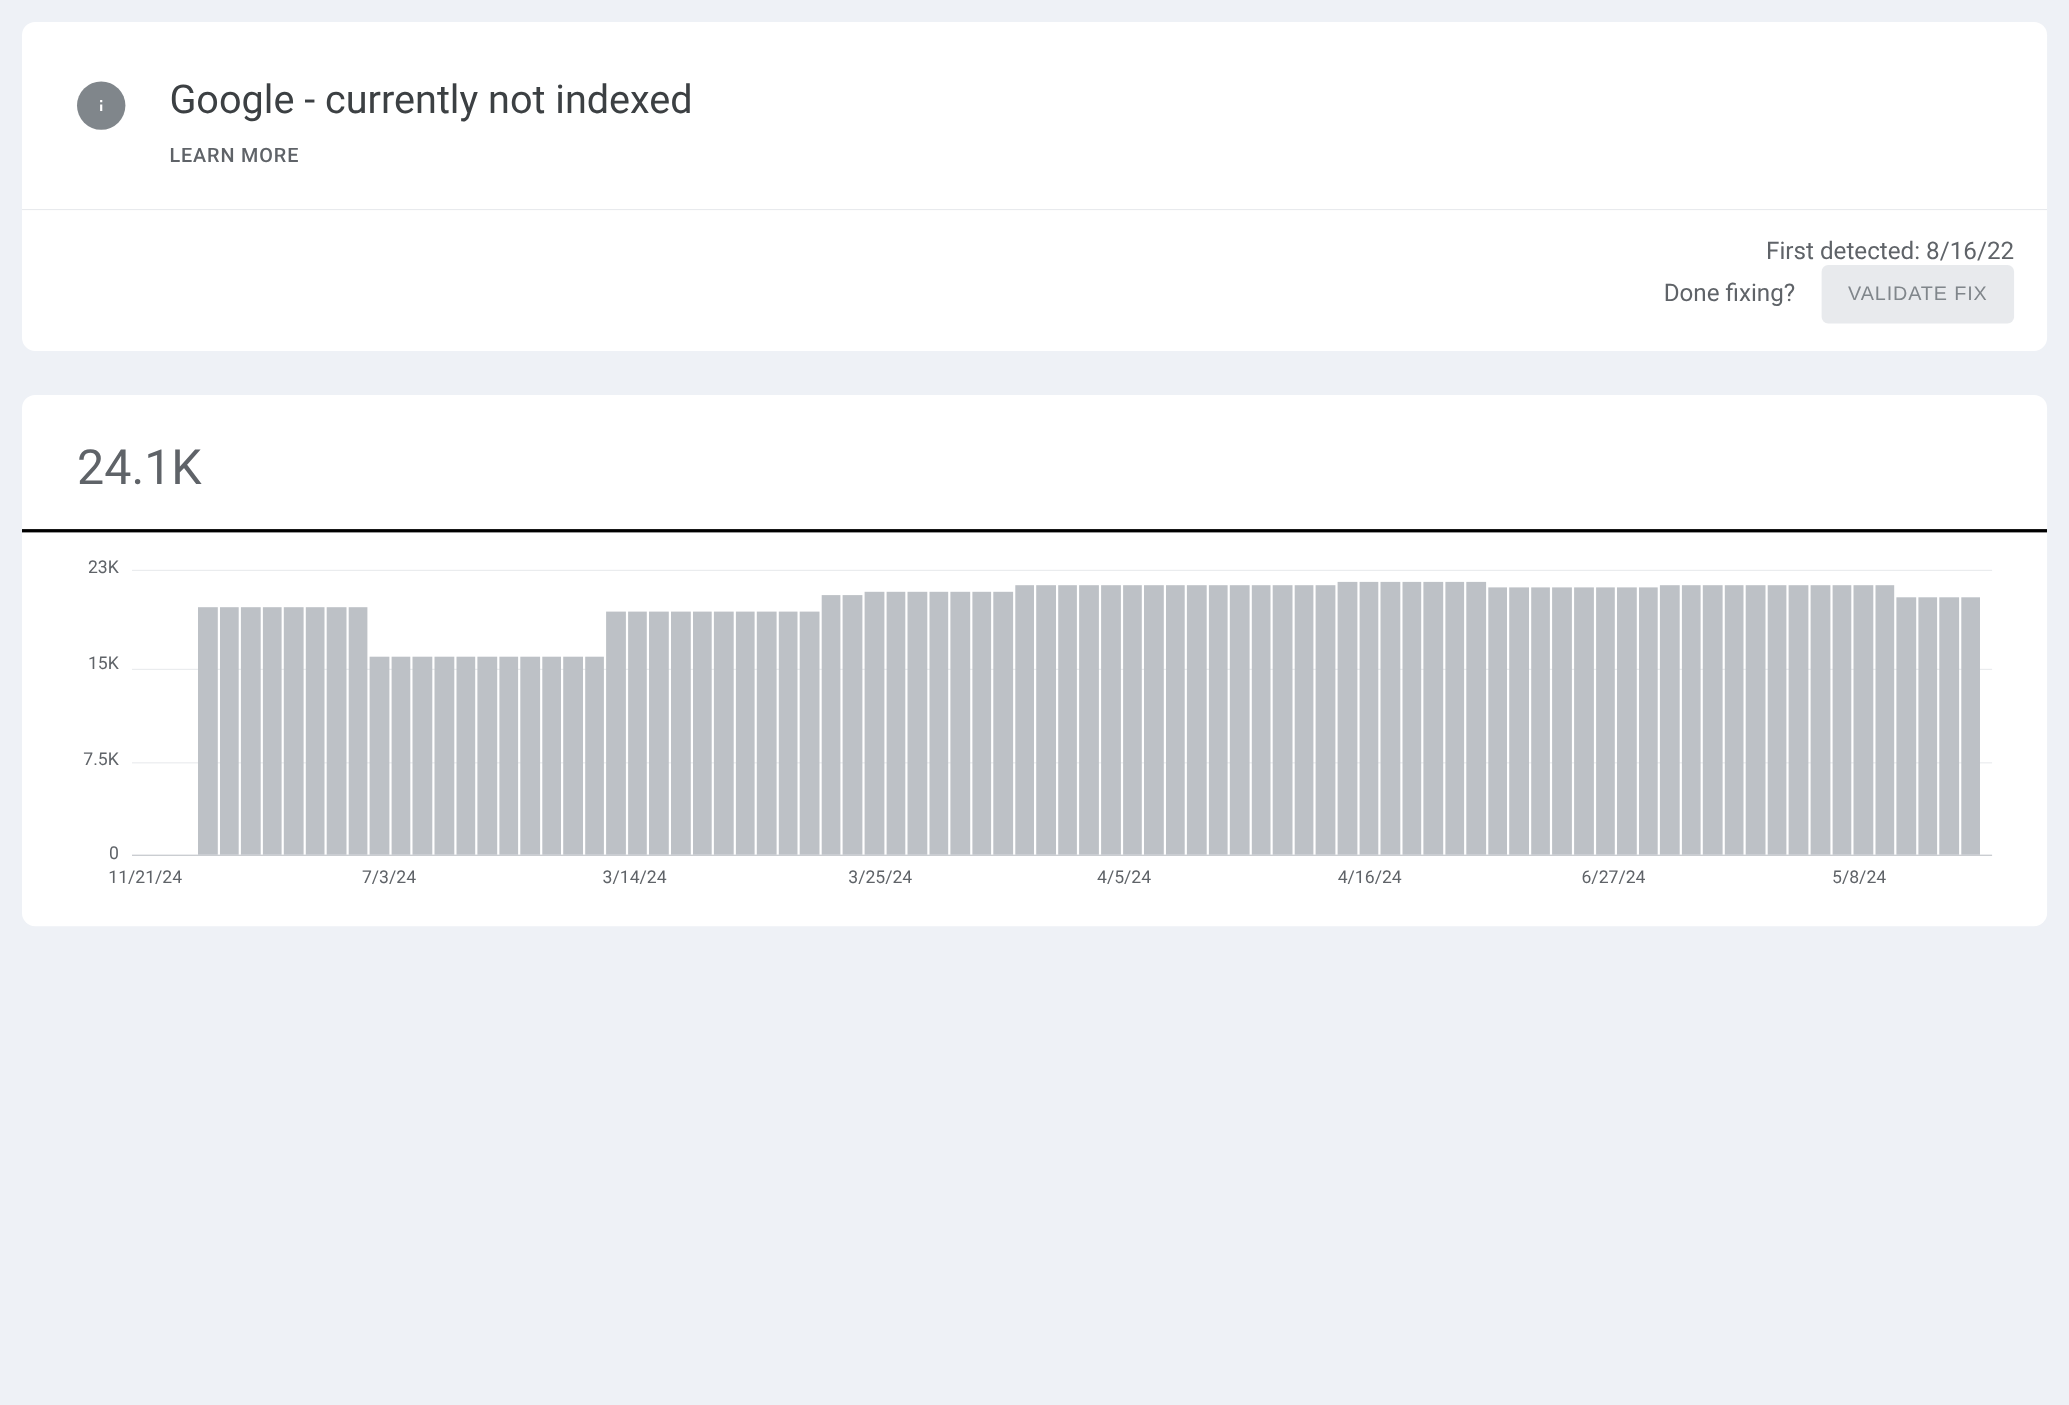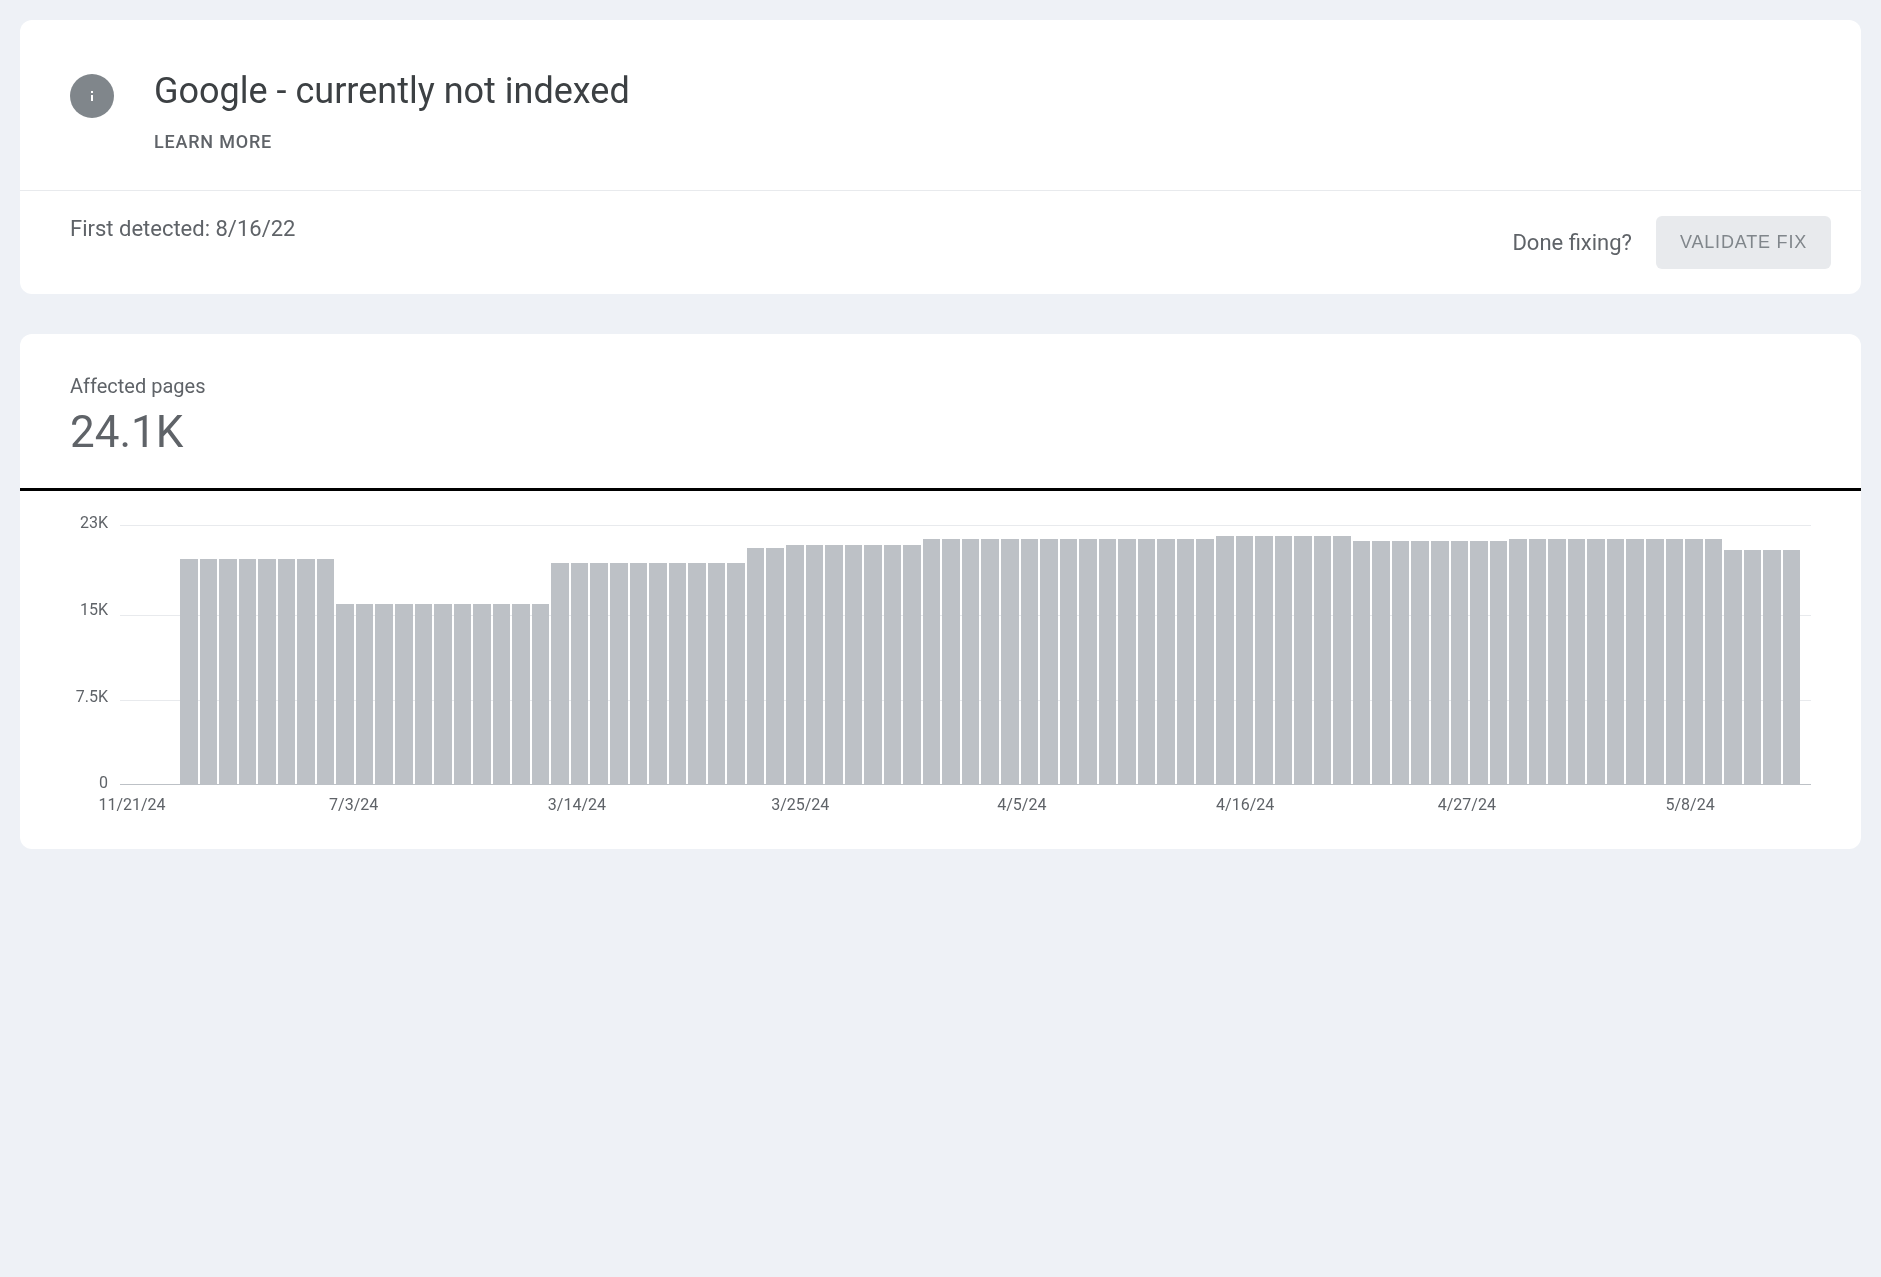--- a/index.html
+++ b/index.html
@@ -49,23 +49,24 @@
     font-weight: 500;
     color: #5f6368;
     text-transform: uppercase;
     cursor: pointer;
     display: inline-block;
     padding: 8px 0;
   }
   .divider { border-top: 1px solid #e8eaed; }
   .fix-row {
     display: flex;
-    align-items: flex-start;
+    align-items: flex-end;
     justify-content: space-between;
     padding: 25px 30px 25px 50px;
+    flex-direction: column;
   }
   .first-detected { font-size: 22px; color: #5f6368; }
   .fix-right { display: flex; align-items: center; gap: 24px; }
   .done-fixing { font-size: 22px; color: #5f6368; }
   .validate-btn {
     background: #e8eaed;
     color: #80868b;
     border: none;
     border-radius: 6px;
     padding: 16px 24px;
@@ -132,21 +133,20 @@
     </div>
     <div class="fix-right">
       <span class="done-fixing">Done fixing?</span>
       <button class="validate-btn">VALIDATE FIX</button>
     </div>
   </div>
 </div>
 
 <div class="card chart-card">
   <div class="metric-block">
-    <div class="metric-label">Affected pages</div>
     <div class="metric-value">24.1K</div>
   </div>
   <div class="chart-wrap">
     <div class="chart-area">
       <div class="y-axis" id="y-axis">
           <div class="y-tick">23K</div>
           <div class="y-tick">15K</div>
           <div class="y-tick">7.5K</div>
           <div class="y-tick">0</div>
         </div>
@@ -243,17 +243,17 @@
           </div>
       </div>
     </div>
     <div class="x-axis" id="x-axis">
         <span class="x-tick" style="left: 0%;">11/21/24</span>
         <span class="x-tick" style="left: 13.2%;">7/3/24</span>
         <span class="x-tick" style="left: 26.5%;">3/14/24</span>
         <span class="x-tick" style="left: 39.8%;">3/25/24</span>
         <span class="x-tick" style="left: 53%;">4/5/24</span>
         <span class="x-tick" style="left: 66.3%;">4/16/24</span>
-        <span class="x-tick" style="left: 79.5%;">4/27/24</span>
+        <span class="x-tick" style="left: 79.5%;">6/27/24</span>
         <span class="x-tick" style="left: 92.8%;">5/8/24</span>
       </div>
   </div>
 </div>
 
 </body></html>

